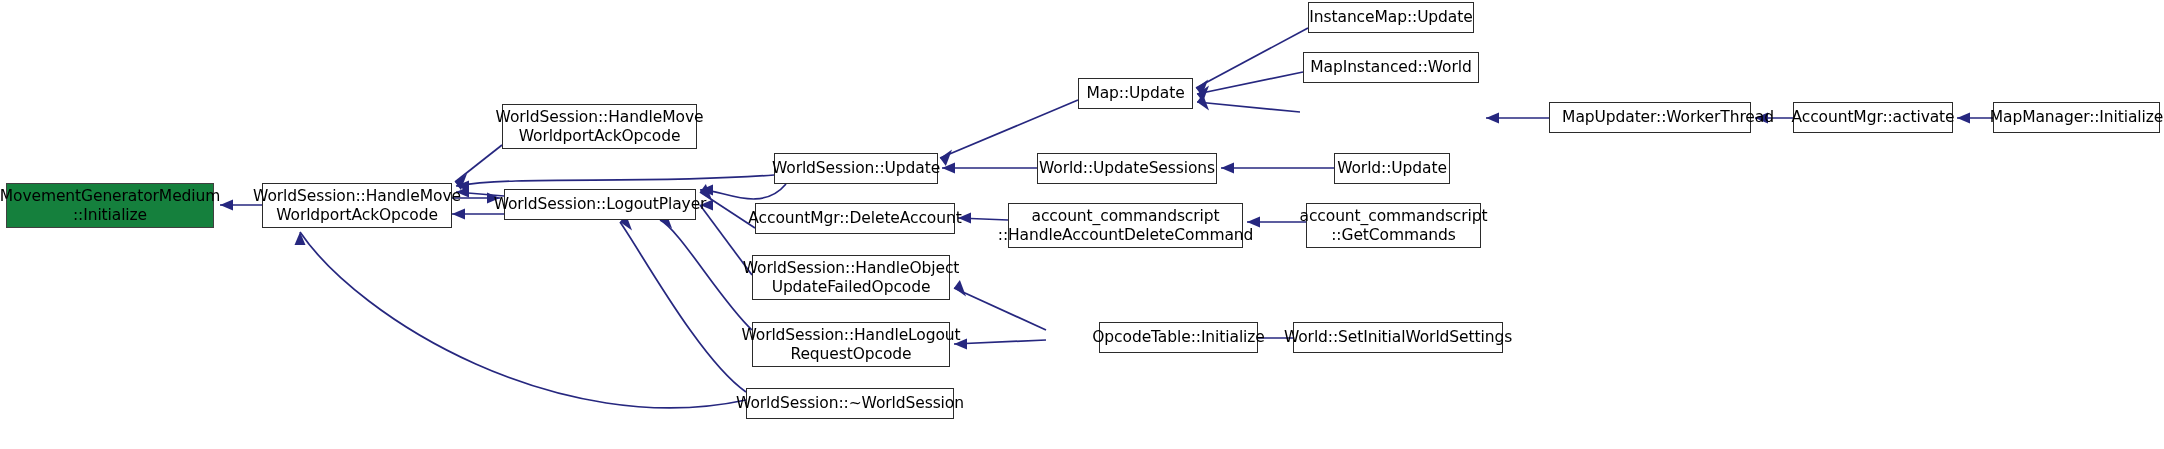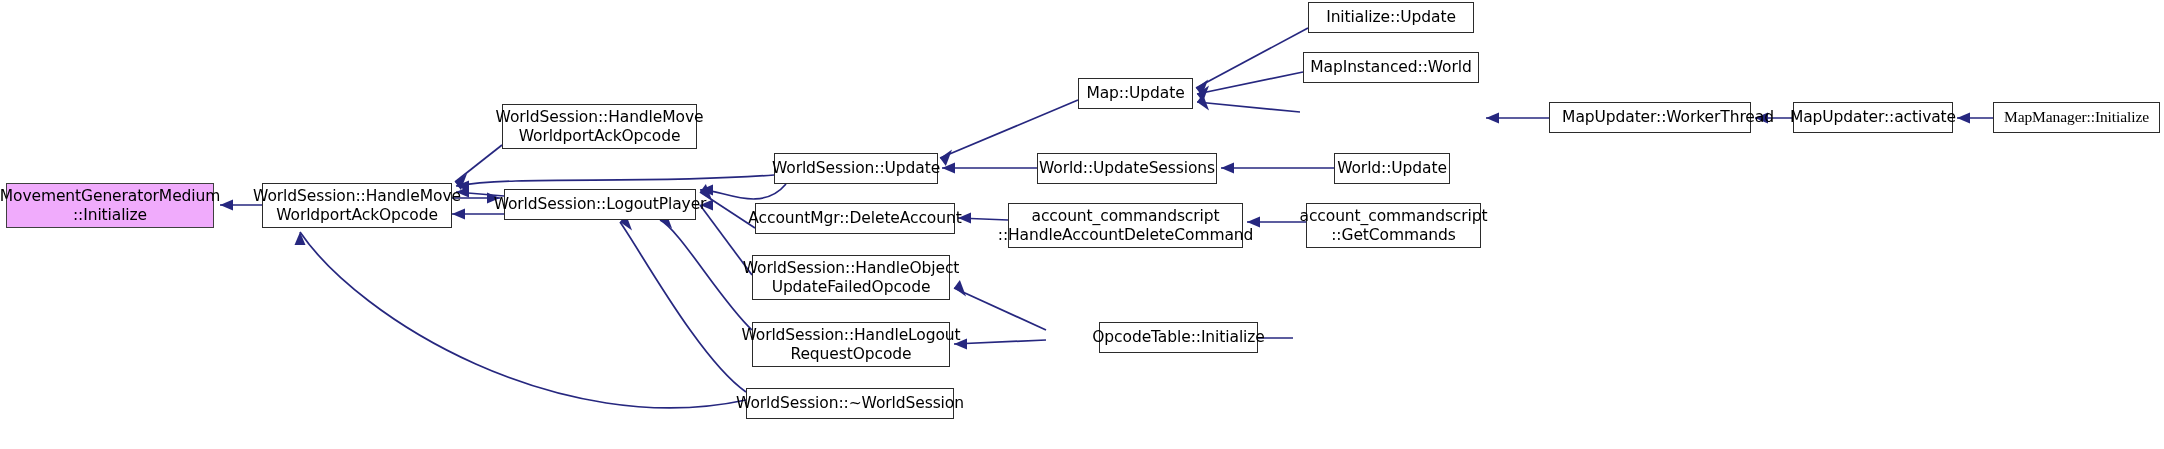--- a/index.html
+++ b/index.html
@@ -35,21 +35,21 @@
     align-items: center;
     justify-content: center;
     text-align: center;
     line-height: 1.18;
     font-size: 15.5px;
     letter-spacing: -0.1px;
     white-space: pre-line;
     z-index: 2;
   }
   .gnode.highlight {
-    background: #f0abfc;
+    background: #15803d;
     border: 1px solid #404040;
   }
   .gnode span {
     display: block;
     padding: 0 5px;
   }
 </style>
 </head>
 <body>
 
@@ -172,21 +172,22 @@
     <div class="gnode" style="left: 752px; top: 255px; width: 198px; height: 45px;"><span>WorldSession::HandleObject
 UpdateFailedOpcode</span></div>
     <div class="gnode" style="left: 752px; top: 322px; width: 198px; height: 45px;"><span>WorldSession::HandleLogout
 RequestOpcode</span></div>
     <div class="gnode" style="left: 746px; top: 388px; width: 208px; height: 31px;"><span>WorldSession::~WorldSession</span></div>
     <div class="gnode" style="left: 1078px; top: 78px; width: 115px; height: 31px;"><span>Map::Update</span></div>
     <div class="gnode" style="left: 1037px; top: 153px; width: 180px; height: 31px;"><span>World::UpdateSessions</span></div>
     <div class="gnode" style="left: 1008px; top: 203px; width: 235px; height: 45px;"><span>account_commandscript
 ::HandleAccountDeleteCommand</span></div>
     <div class="gnode" style="left: 1099px; top: 322px; width: 159px; height: 31px;"><span>OpcodeTable::Initialize</span></div>
-    <div class="gnode" style="left: 1308px; top: 2px; width: 166px; height: 31px;"><span>Initialize::Update</span></div>
+    <div class="gnode" style="left: 1308px; top: 2px; width: 166px; height: 31px;"><span>InstanceMap::Update</span></div>
     <div class="gnode" style="left: 1303px; top: 52px; width: 176px; height: 31px;"><span>MapInstanced::World</span></div>
     <div class="gnode" style="left: 1334px; top: 153px; width: 116px; height: 31px;"><span>World::Update</span></div>
     <div class="gnode" style="left: 1306px; top: 203px; width: 175px; height: 45px;"><span>account_commandscript
 ::GetCommands</span></div>
+    <div class="gnode" style="left: 1293px; top: 322px; width: 210px; height: 31px;"><span>World::SetInitialWorldSettings</span></div>
     <div class="gnode" style="left: 1549px; top: 102px; width: 202px; height: 31px; padding-left: 36px;"><span>MapUpdater::WorkerThread</span></div>
-    <div class="gnode" style="left: 1793px; top: 102px; width: 160px; height: 31px;"><span>MapUpdater::activate</span></div>
-    <div class="gnode" style="left: 1993px; top: 102px; width: 167px; height: 31px; font-family: Liberation Serif, serif;"><span>MapManager::Initialize</span></div>
+    <div class="gnode" style="left: 1793px; top: 102px; width: 160px; height: 31px;"><span>AccountMgr::activate</span></div>
+    <div class="gnode" style="left: 1993px; top: 102px; width: 167px; height: 31px;"><span>MapManager::Initialize</span></div>
   </div>
 
 </body></html>

